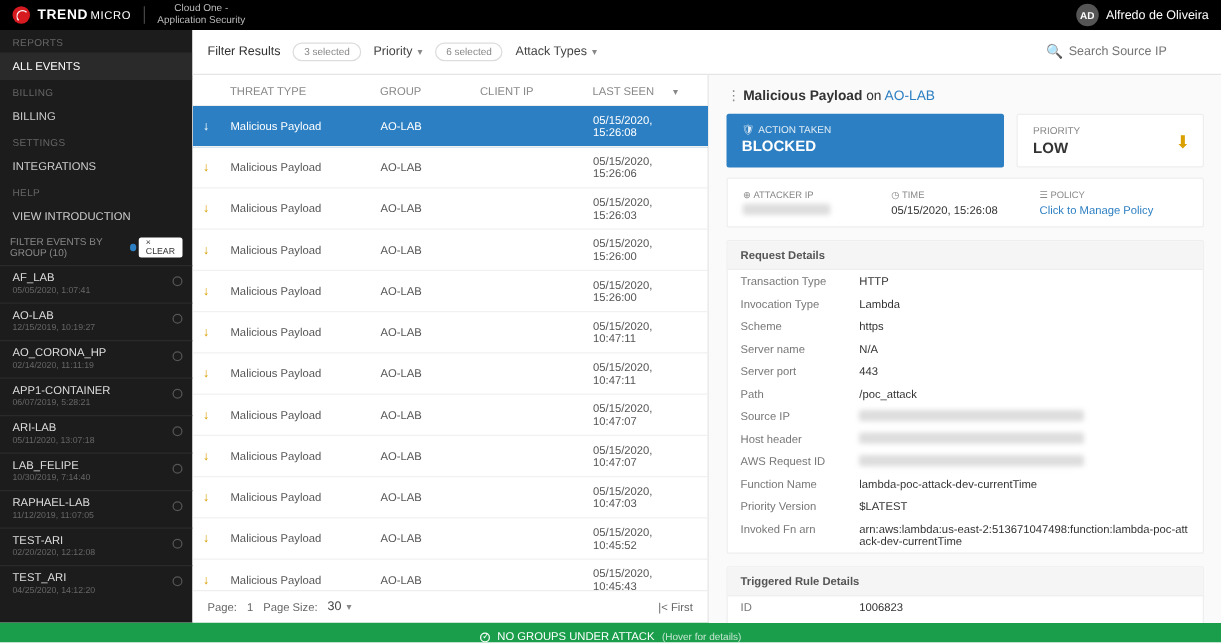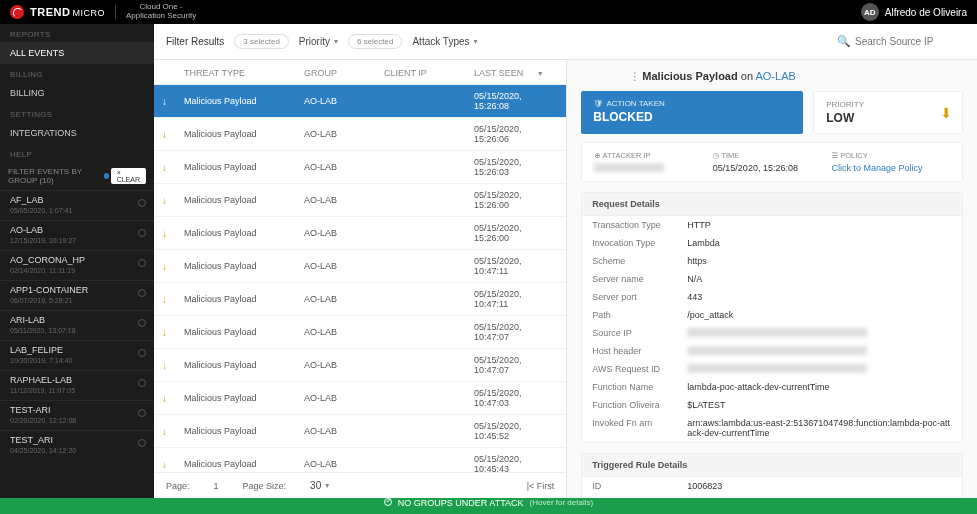--- a/index.html
+++ b/index.html
@@ -43,25 +43,25 @@
 .col-group { width:80px; }
 .col-ip { width:90px; }
 .col-last { flex:1; display:flex; align-items:center; gap:15px; }
 .tbody { flex:1; overflow-y:auto; }
 .trow { display:flex; align-items:center; padding:6px 10px 6px 8px; border-bottom:1px solid #f1f1f1; font-size:9px; color:#555; cursor:pointer; }
 .trow.sel { background:#2c7fc2; color:#fff; }
 .trow .arrow { width:22px; color:#d9a000; font-size:10px; }
 .trow.sel .arrow { color:#fff; }
 .blur { filter: blur(2px); color:#999; background:linear-gradient(90deg,#ccc,#eee); height:10px; width:70px; border-radius:2px; }
 .trow.sel .blur { background:linear-gradient(90deg,#7ab0dd,#a8cdec); }
-.pager { height:26px; border-top:1px solid #eee; display:flex; align-items:center; padding:0 12px; font-size:9px; color:#666; gap:24px; }
+.pager { height:26px; border-top:1px solid #eee; display:flex; align-items:center; padding:0 12px; font-size:9px; color:#666; gap:8px; }
 .pager .first { margin-left:auto; cursor:pointer; }
 
 .detail { flex:1; background:#fafafa; overflow-y:auto; padding:10px 14px; }
-.detail-title { font-size:11px; color:#333; margin-bottom:8px;margin-left:48px; }
+.detail-title { font-size:11px; color:#333; margin-bottom:8px; }
 .detail-title .grp { color:#2c7fc2; }
 .chev-dots { display:inline-block; width:10px; color:#888; }
 .cards-row { display:flex; gap:10px; margin-bottom:8px; }
 .card-action { flex:1.6; background:#2c7fc2; color:#fff; border-radius:2px; padding:8px 12px; }
 .card-action .lbl { font-size:8px; opacity:.85; display:flex; align-items:center; gap:3px; }
 .card-action .val { font-size:12px; font-weight:bold; margin-top:2px; }
 .card-priority { flex:1; background:#fff; border:1px solid #eee; border-radius:2px; padding:8px 12px; position:relative; }
 .card-priority .lbl { font-size:8px; color:#888; }
 .card-priority .val { font-size:12px; font-weight:bold; margin-top:2px; }
 .card-priority .dl { position:absolute; right:10px; top:50%; transform:translateY(-50%); color:#d9a000; font-size:14px; }
@@ -72,21 +72,21 @@
 .meta-cell .val.blurv { filter:blur(2px); background:#ddd; height:9px; width:70px; border-radius:2px; }
 .meta-cell .link { color:#2c7fc2; cursor:pointer; font-size:9px; margin-top:3px; display:block; }
 
 .panel { background:#fff; border:1px solid #eee; border-radius:2px; margin-bottom:10px; }
 .panel-h { background:#f5f5f5; padding:6px 10px; font-size:9px; font-weight:bold; color:#555; border-bottom:1px solid #eee; }
 .kv { display:flex; padding:4px 10px; font-size:9px; }
 .kv .k { width:95px; color:#777; }
 .kv .v { flex:1; color:#333; word-break:break-all; }
 .kv .v.blurv { filter:blur(2px); background:#ddd; height:9px; border-radius:2px; max-width:180px; }
 
-.footer-bar { height:16px; background:#1a9e4b; color:#fff; font-size:9px; display:flex; align-items:flex-start; justify-content:center; gap:6px; }
+.footer-bar { height:16px; background:#1a9e4b; color:#fff; font-size:9px; display:flex; align-items:flex-end; justify-content:center; gap:6px; }
 .footer-bar .dot { width:8px; height:8px; border:1.5px solid #fff; border-radius:50%; position:relative; }
 .footer-bar .dot::after { content:"✓"; position:absolute; left:1px; top:-2px; font-size:7px; }
 .footer-bar .hover { opacity:.75; font-size:8px; }
 
 ::-webkit-scrollbar { width:6px; }
 ::-webkit-scrollbar-thumb { background:#ccc; border-radius:3px; }
 </style>
 </head>
 <body>
 
@@ -109,20 +109,21 @@
 <div class="shell">
 
   <div class="sidebar">
     <div class="side-section">REPORTS</div>
     <div class="side-item active">ALL EVENTS</div>
     <div class="side-section">BILLING</div>
     <div class="side-item">BILLING</div>
     <div class="side-section">SETTINGS</div>
     <div class="side-item">INTEGRATIONS</div>
     <div class="side-section">HELP</div>
+    <div class="side-item">VIEW INTRODUCTION</div>
     <div class="filter-header">
       <span>FILTER EVENTS BY GROUP (10)</span>
       <span style="width:6px;height:6px;border-radius:50%;background:#2c7fc2"></span>
       <span class="clear">× CLEAR</span>
     </div>
     <div id="groups-list">
         <div class="group-item">
           <div class="g-name">AF_LAB</div>
           <div class="g-time">05/05/2020, 1:07:41</div>
           <span class="circle"></span>
@@ -381,21 +382,21 @@
               </div>
               <div class="kv">
                 <div class="k">AWS Request ID</div>
                 <div class="v blurv"></div>
               </div>
               <div class="kv">
                 <div class="k">Function Name</div>
                 <div class="v">lambda-poc-attack-dev-currentTime</div>
               </div>
               <div class="kv">
-                <div class="k">Function Oliveira</div>
+                <div class="k">Priority Version</div>
                 <div class="v">$LATEST</div>
               </div>
               <div class="kv">
                 <div class="k">Invoked Fn arn</div>
                 <div class="v">arn:aws:lambda:us-east-2:513671047498:function:lambda-poc-attack-dev-currentTime</div>
               </div>
             </div>
         </div>
 
         <div class="panel">

